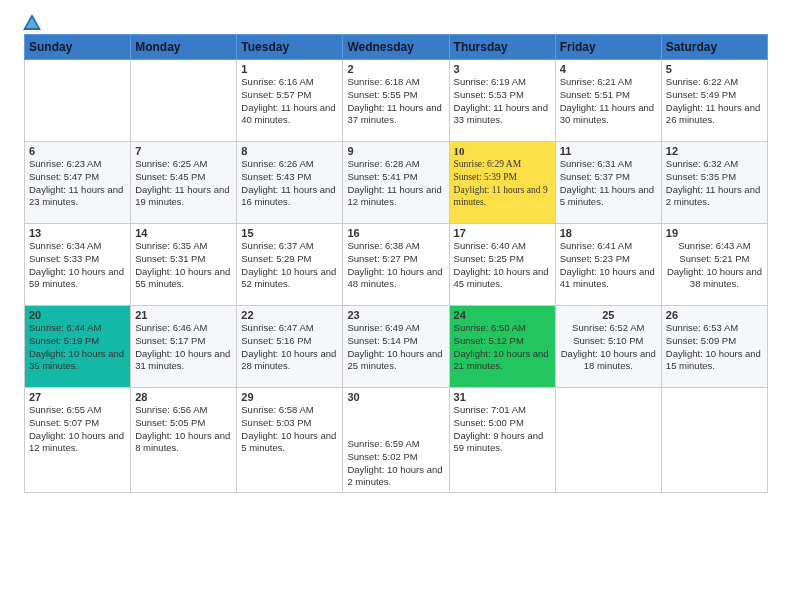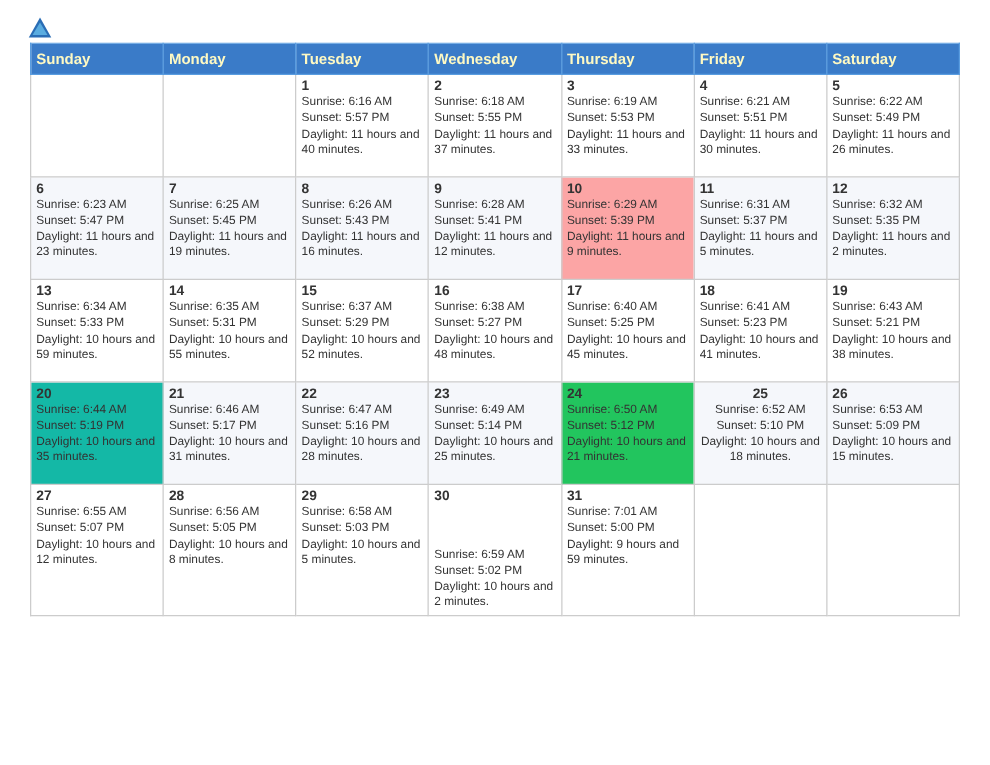--- a/index.html
+++ b/index.html
@@ -38,21 +38,21 @@
     }
     .calendar {
       flex: 1;
       margin: 0 12px 10px 12px;
       border-collapse: collapse;
       width: calc(100% - 24px);
       table-layout: fixed;
     }
     .calendar th {
       background: #3a7bc8;
-      color: #fef9c3;
+      color: #0f172a;
       font-size: 12px;
       font-weight: bold;
       padding: 5px 4px;
       text-align: left;
       border: 1px solid #5a9de0;
     }
     .calendar td {
       border: 1px solid #ccc;
       vertical-align: top;
       padding: 3px 4px;
@@ -171,21 +171,21 @@
               <div class="day-info" style="white-space: pre-line;">Sunrise: 6:26 AM
 Sunset: 5:43 PM
 Daylight: 11 hours and 16 minutes.</div>
             </td>
             <td style="background: rgb(245, 247, 251);">
               <span class="day-num">9</span>
               <div class="day-info" style="white-space: pre-line;">Sunrise: 6:28 AM
 Sunset: 5:41 PM
 Daylight: 11 hours and 12 minutes.</div>
             </td>
-            <td style="background: #fca5a5;">
+            <td style="background: #fde047; font-family: Liberation Serif, serif;">
               <span class="day-num">10</span>
               <div class="day-info" style="white-space: pre-line;">Sunrise: 6:29 AM
 Sunset: 5:39 PM
 Daylight: 11 hours and 9 minutes.</div>
             </td>
             <td style="background: rgb(245, 247, 251);">
               <span class="day-num">11</span>
               <div class="day-info" style="white-space: pre-line;">Sunrise: 6:31 AM
 Sunset: 5:37 PM
 Daylight: 11 hours and 5 minutes.</div>
@@ -229,21 +229,21 @@
 Daylight: 10 hours and 45 minutes.</div>
             </td>
             <td>
               <span class="day-num">18</span>
               <div class="day-info" style="white-space: pre-line;">Sunrise: 6:41 AM
 Sunset: 5:23 PM
 Daylight: 10 hours and 41 minutes.</div>
             </td>
             <td>
               <span class="day-num">19</span>
-              <div class="day-info" style="white-space: pre-line;">Sunrise: 6:43 AM
+              <div class="day-info" style="white-space: pre-line; text-align: center;">Sunrise: 6:43 AM
 Sunset: 5:21 PM
 Daylight: 10 hours and 38 minutes.</div>
             </td>
           </tr>
           <tr>
             <td style="background: #14b8a6;">
               <span class="day-num">20</span>
               <div class="day-info" style="white-space: pre-line;">Sunrise: 6:44 AM
 Sunset: 5:19 PM
 Daylight: 10 hours and 35 minutes.</div>

